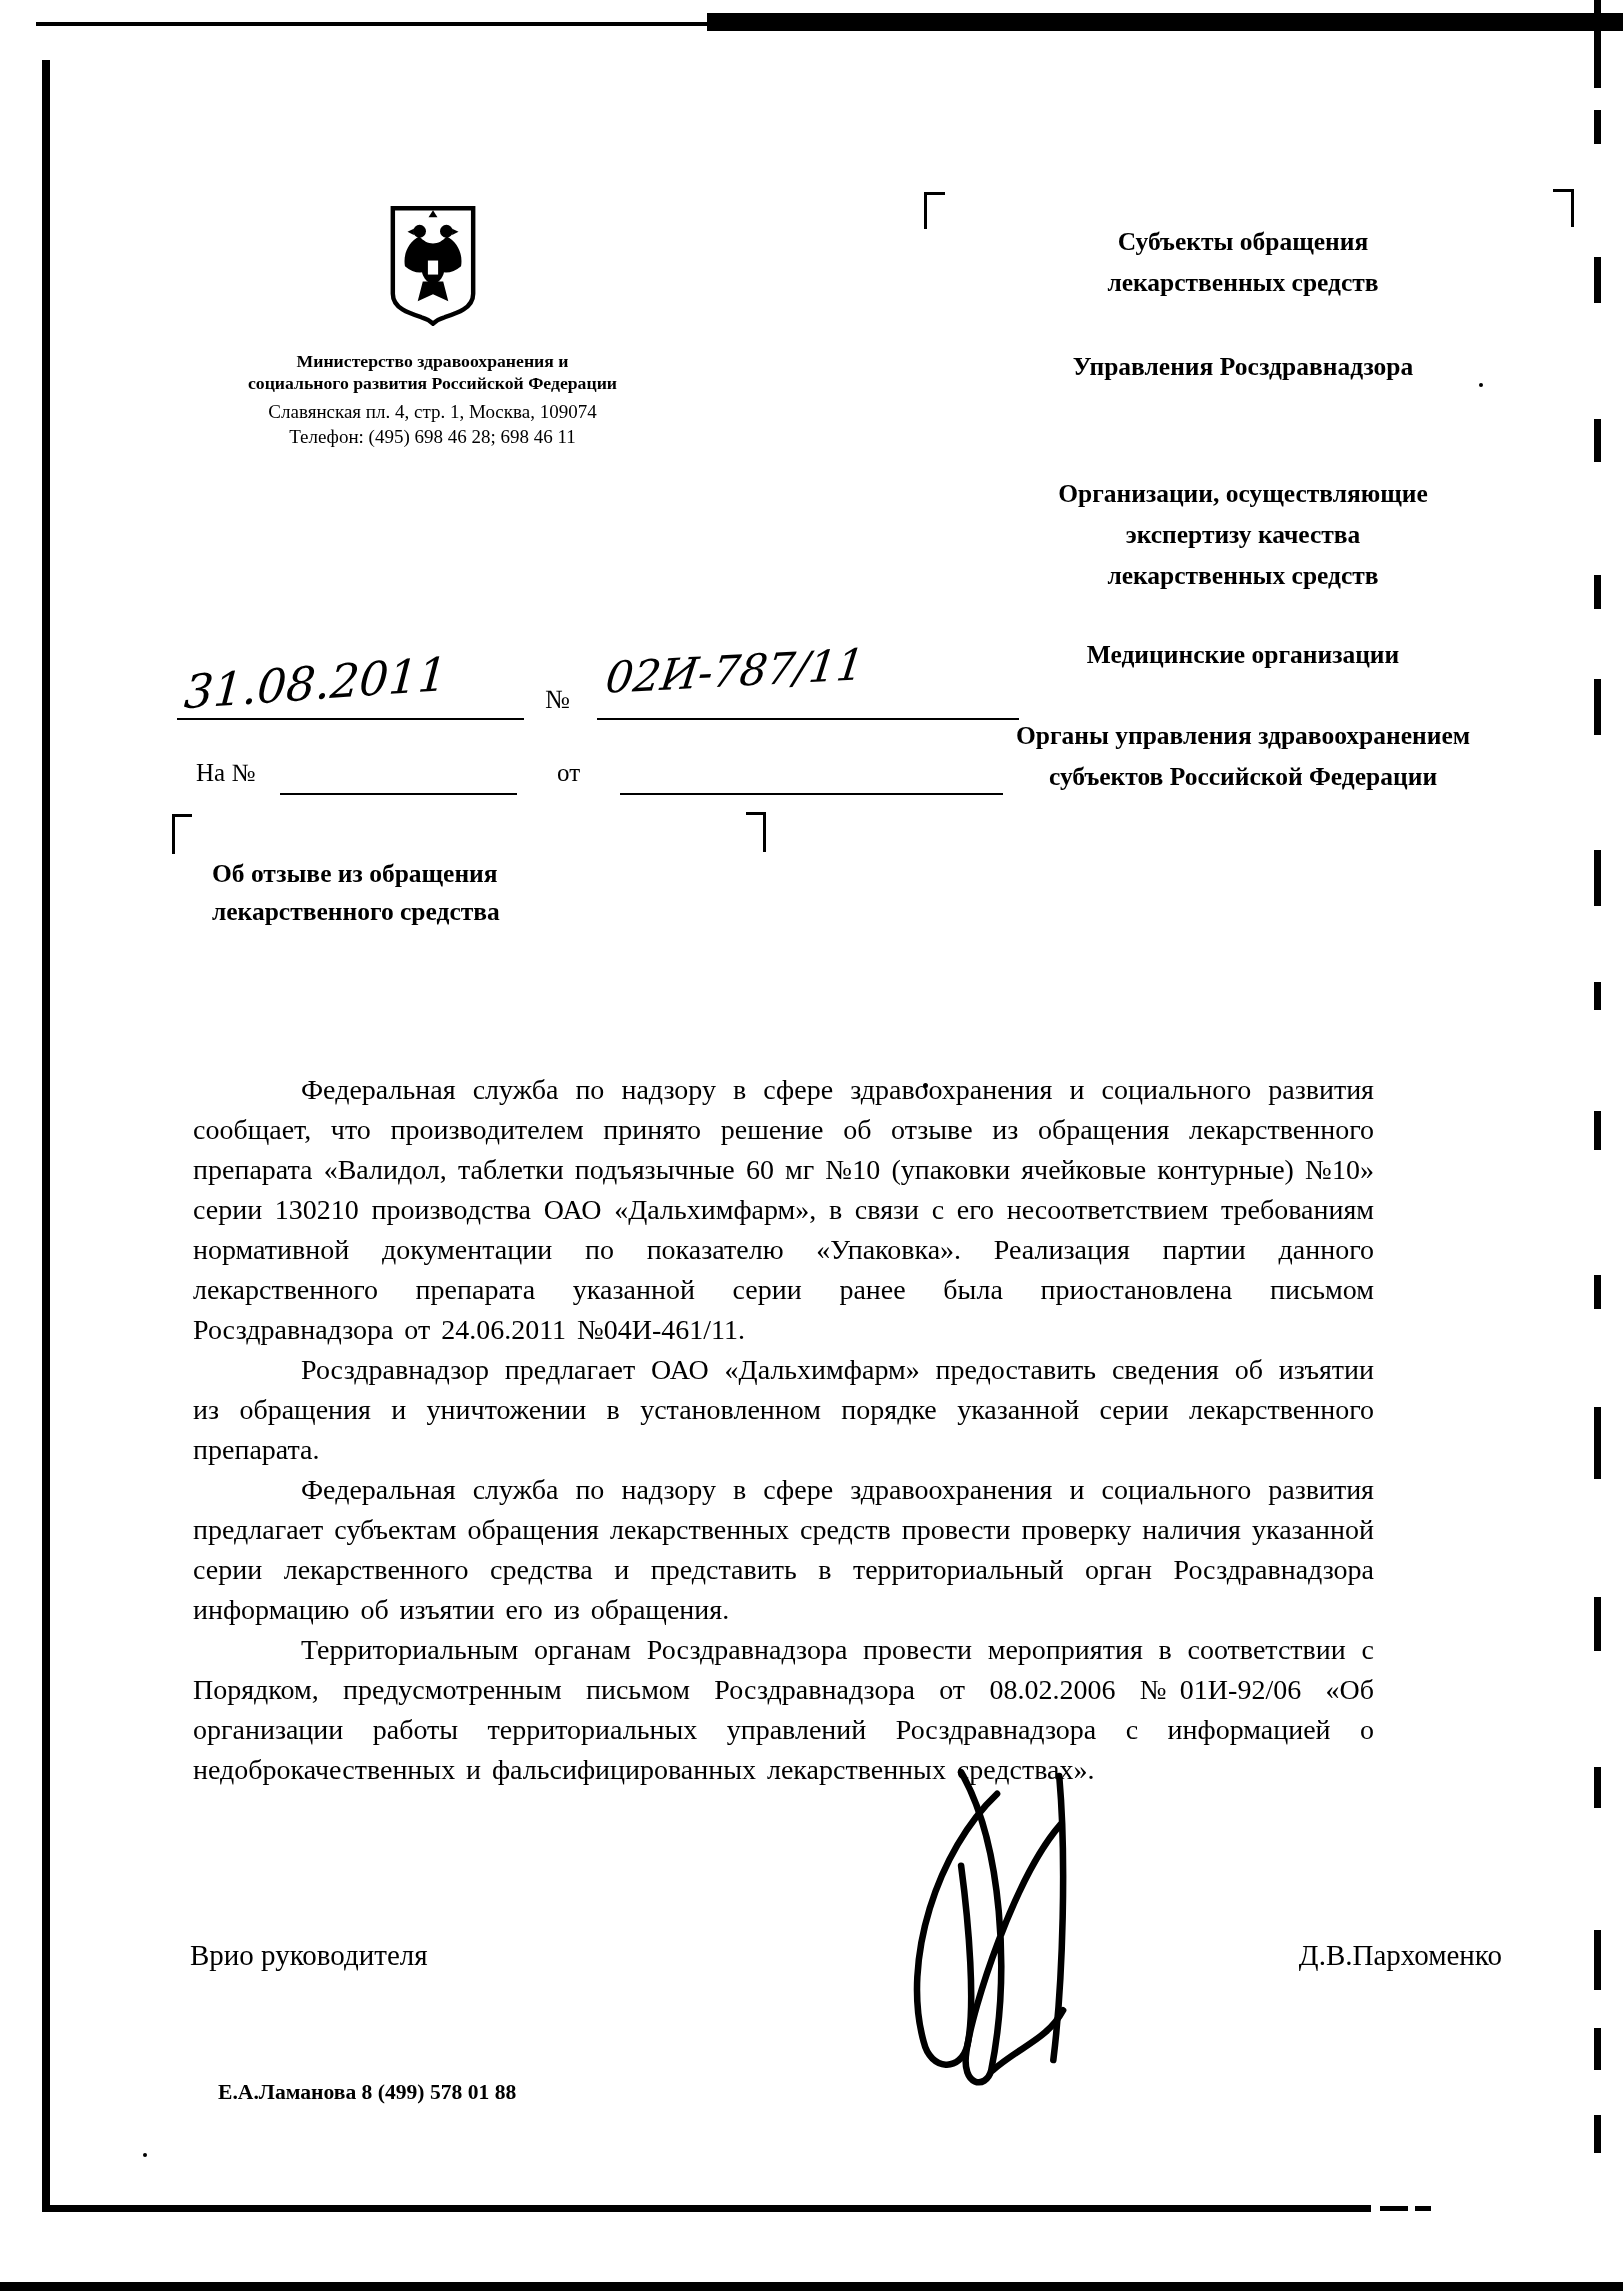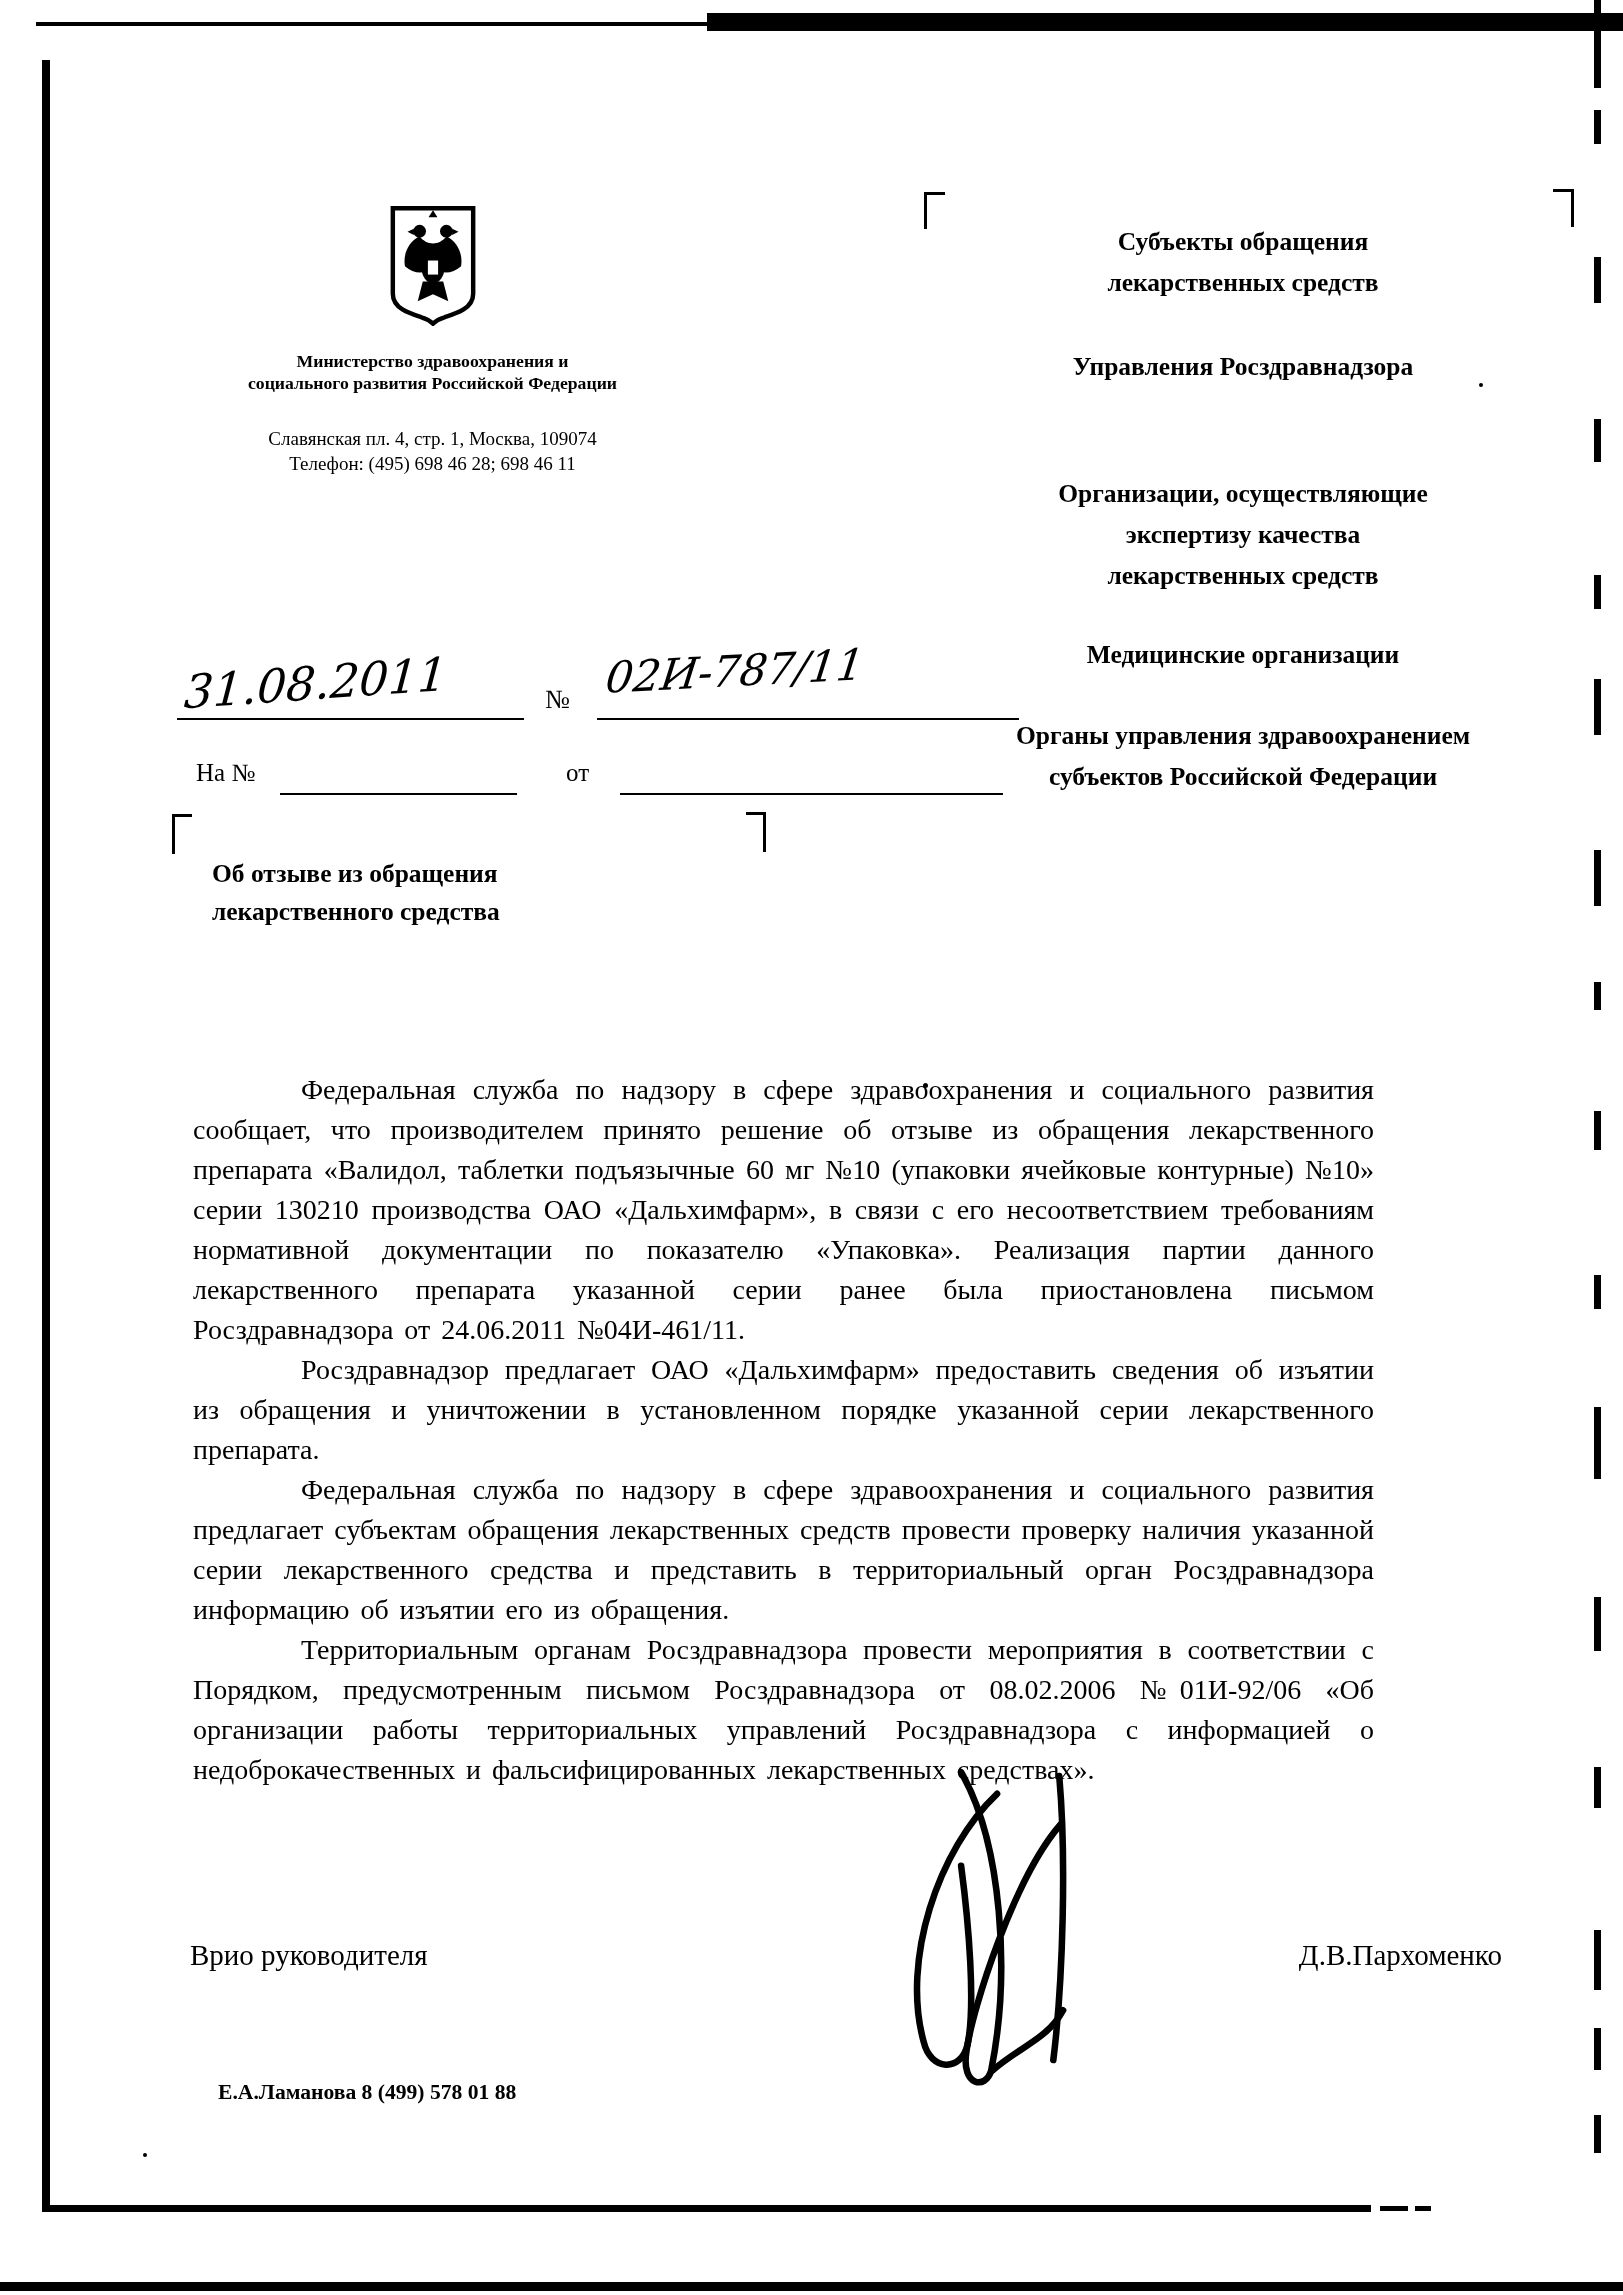--- a/index.html
+++ b/index.html
@@ -13,33 +13,33 @@
   .speck{position:absolute;background:#000;border-radius:50%;}
   
   .crn{position:absolute;border-top:3.3px solid #000;}
   .crn.l{border-left:3.3px solid #000;}
   .crn.r{border-right:3.3px solid #000;}
   
   .lh{position:absolute;left:151px;top:204px;width:563px;text-align:center;}
   .emblem{display:block;margin:0 auto;}
   .ministry{margin-top:23.6px;font-size:17.7px;font-weight:bold;line-height:22px;}
   .service{margin-top:14.4px;font-size:27px;font-weight:bold;line-height:33px;letter-spacing:0.3px;}
-  .orgaddr{margin-top:32px;font-size:19px;line-height:25.5px;}
+  .orgaddr{margin-top:5px;font-size:19px;line-height:25.5px;}
   
   .refrow{position:absolute;left:177px;top:655px;width:877px;height:92px;}
   .hw{position:absolute;font-family:"DejaVu Serif",serif;font-style:italic;white-space:nowrap;}
   .hw-date{left:6.5px;top:1.3px;font-size:46px;transform:rotate(-4deg) skewX(-8deg);}
   .hw-num{left:429px;top:-9.2px;font-size:43px;transform:rotate(-3deg) skewX(-10deg);}
   .uline{position:absolute;height:0;border-top:2.6px solid #000;}
   .u1{left:0;top:63px;width:347px;}
   .u2{left:420px;top:63px;width:422px;}
   .nosign{position:absolute;left:368px;top:30px;font-size:26px;}
   .replyrow{position:absolute;left:196px;top:759px;width:851px;height:46px;font-size:25px;}
   .rp{position:absolute;left:0;top:0;}
-  .rf{position:absolute;left:361px;top:0;margin-left:9px;}
+  .rf{position:absolute;left:361px;top:0;}
   .r1{left:84px;top:34px;width:237px;border-top-width:2px;}
   .r2{left:424px;top:34px;width:383px;border-top-width:2px;}
   
   .rec{position:absolute;left:929px;width:628px;text-align:center;
        font-size:25.5px;font-weight:bold;line-height:41px;}
   
   .subject{position:absolute;left:192px;top:855px;font-size:25.5px;font-weight:bold;line-height:38px;margin-left:20px;}
   
   .body{position:absolute;left:193px;top:1070px;width:1181px;}
   .body p{margin:0;font-size:28px;line-height:40px;text-align:justify;

